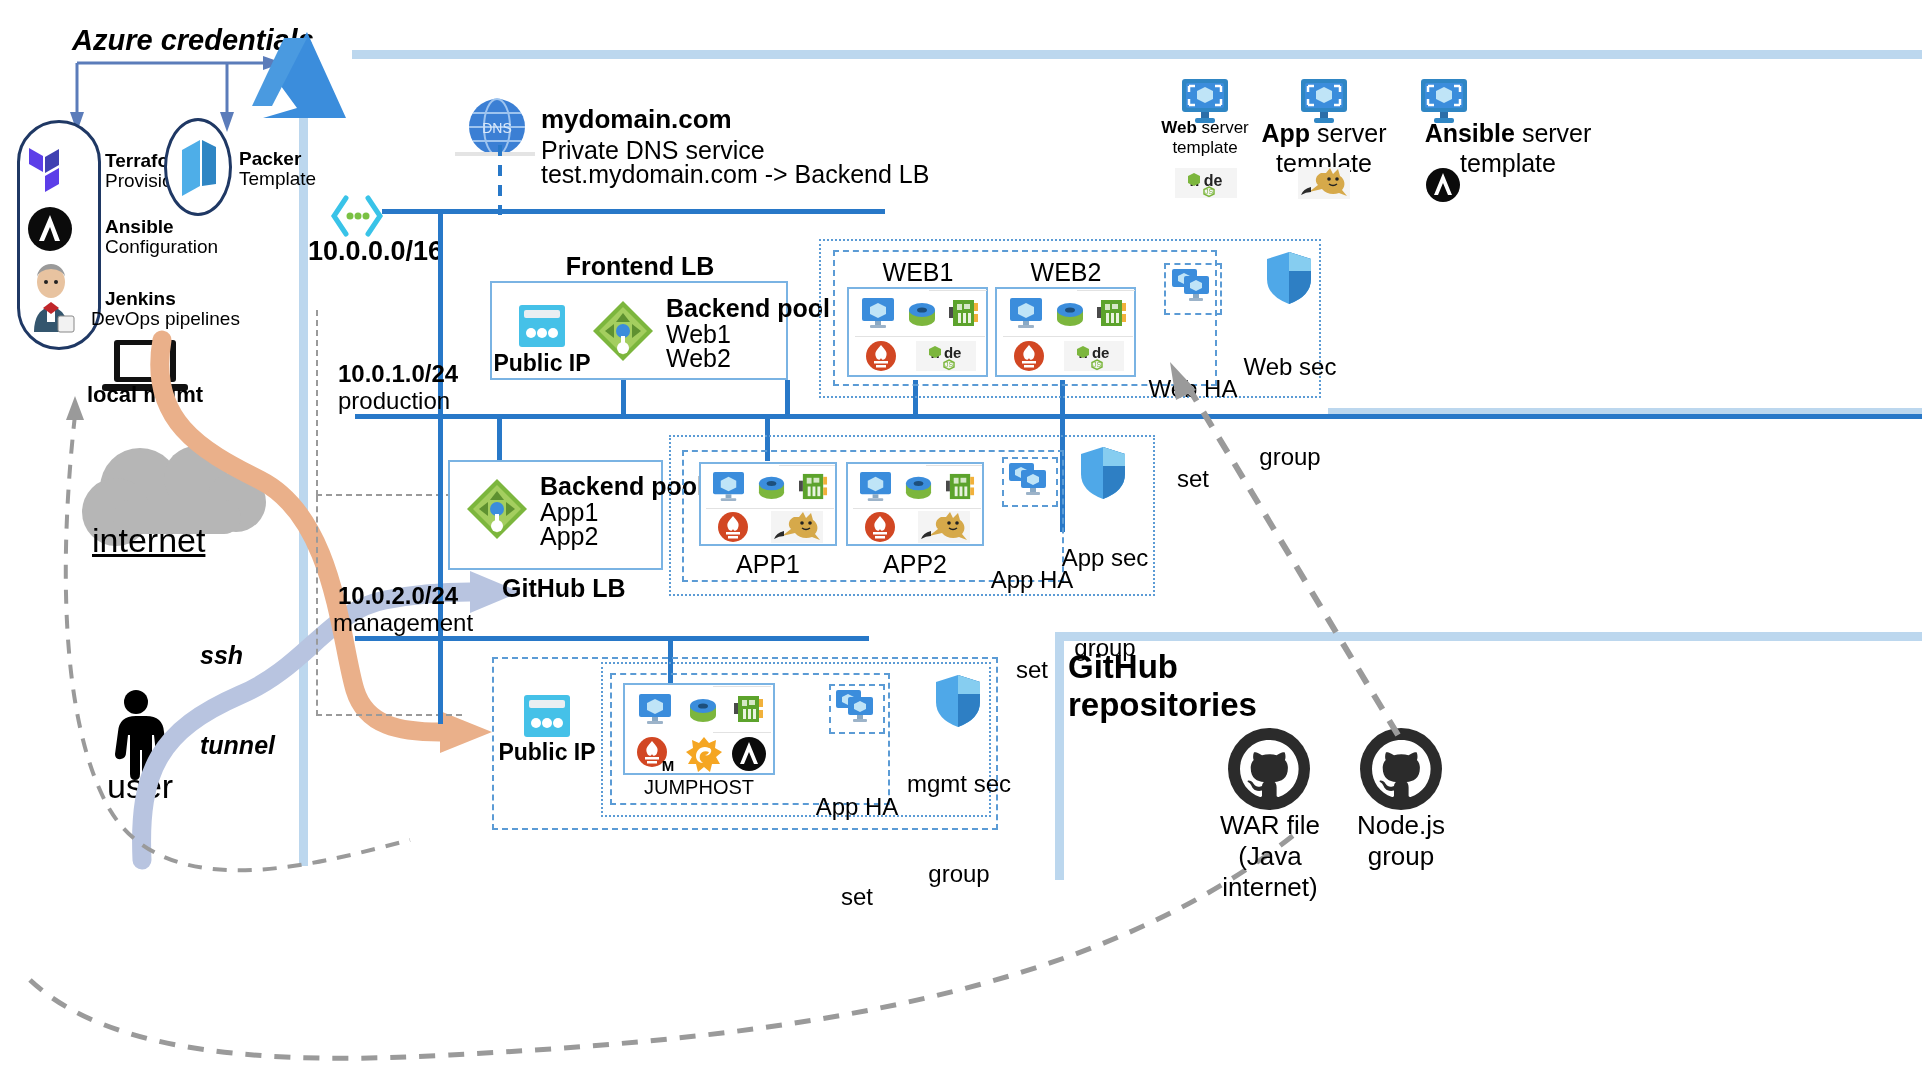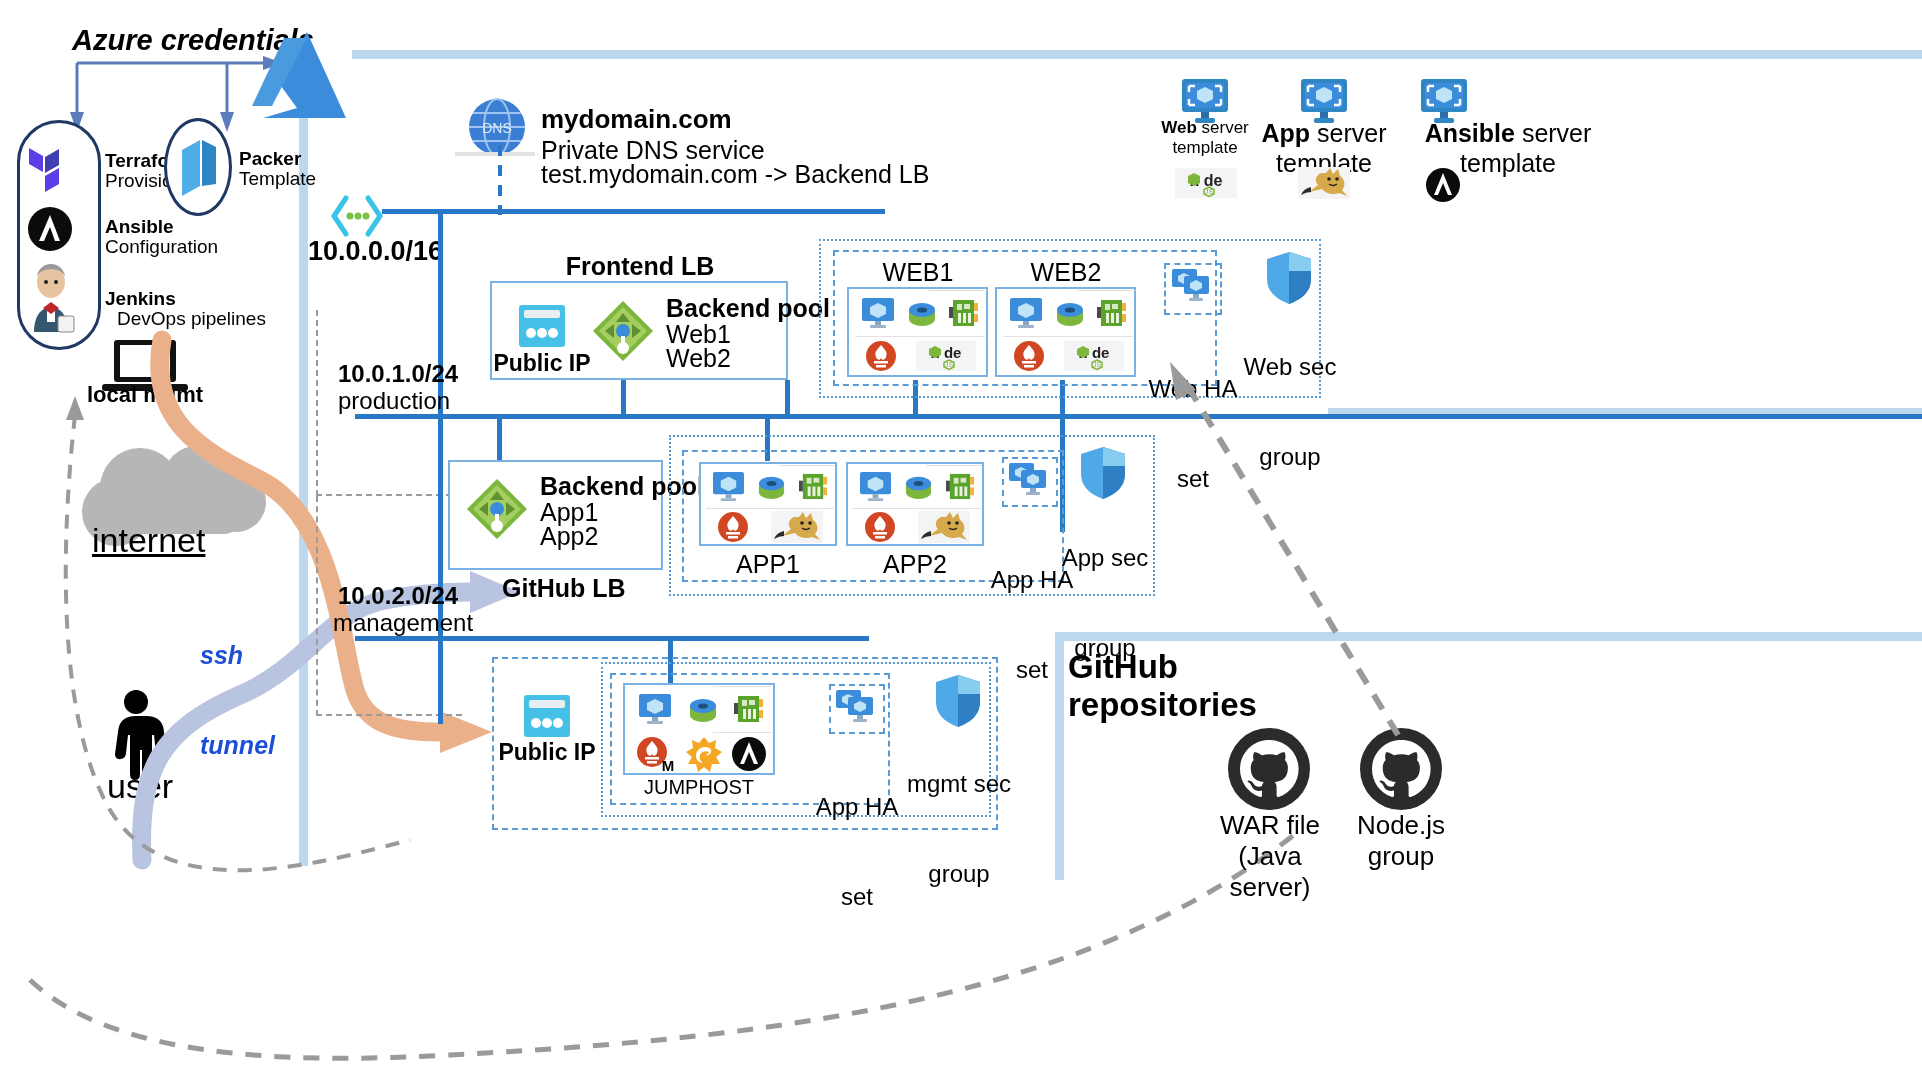--- a/index.html
+++ b/index.html
@@ -89,21 +89,21 @@
     <ellipse cx="25" cy="18" rx="14" ry="16" fill="#e8c3a0"></ellipse>
     <path d="M11,14 a14,14 0 0 1 28,0 a14,9 0 0 0 -28,0" fill="#9a9a9a"></path>
     <path d="M8,68 q0,-22 17,-26 q17,4 17,26 Z" fill="#34566e"></path>
     <rect x="21" y="38" width="8" height="20" fill="#fff"></rect>
     <polygon points="25,38 17,44 25,50 33,44" fill="#c0262a"></polygon>
     <rect x="32" y="52" width="16" height="16" rx="2" fill="#f2f2f2" stroke="#888"></rect>
     <circle cx="20" cy="18" r="2" fill="#222"></circle>
       <circle cx="30" cy="18" r="2" fill="#222"></circle>
   </svg>
   <div class="abs txt b lbl-sm" style="left:105px;top:288px;">Jenkins</div>
-  <div class="abs txt lbl-sm" style="left:117px;top:308px;">DevOps pipelines</div>
+  <div class="abs txt lbl-sm" style="left:91px;top:308px;">DevOps pipelines</div>
 
   <div class="circ" style="left:164px;top:118px;width:68px;height:98px;border-radius:50%;"></div>
   <svg class="abs" style="left:178px;top:138px;width:42px;height:60px;">
     <path d="M4,12 L22,2 L22,48 L4,58 Z" fill="#4eaee8"></path>
     <path d="M24,2 L38,9 L38,46 L24,48 Z" fill="#2f86c4"></path>
   </svg>
   <div class="abs txt b lbl-sm" style="left:239px;top:148px;">Packer</div>
   <div class="abs txt lbl-sm" style="left:239px;top:168px;">Template</div>
 
   <svg class="abs" style="left:100px;top:340px;width:90px;height:54px;">
@@ -132,21 +132,21 @@
 
   <svg class="abs" style="left:120px;top:300px;width:420px;height:560px;">
     <path d="M22,560 C18,470 40,430 120,395 C185,368 210,310 265,300 C300,293 330,292 350,292" stroke="#b8c4e0" stroke-width="19" fill="none" stroke-linecap="round"></path>
     <polygon points="400,292 350,271 350,313" fill="#b8c4e0"></polygon>
   </svg>
 
   <svg class="abs" style="left:140px;top:340px;width:430px;height:420px;">
     <path d="M22,0 C8,80 60,110 120,140 C195,178 200,300 215,350 C226,386 260,392 300,392" stroke="#eab08a" stroke-width="19" fill="none" stroke-linecap="round"></path>
     <polygon points="352,392 300,371 300,413" fill="#eab08a"></polygon>
   </svg>
-  <div class="abs txt lbl-lg" style="left:200px;top:580px;color:#1d4ed8;font-style:italic;font-weight:bold;line-height:1.2;">
+  <div class="abs txt lbl-lg" style="left:200px;top:580px;color:#000000;font-style:italic;font-weight:bold;line-height:1.2;">
     <div>ssh</div>
     <div>tunnel</div>
   </div>
 
   <svg class="abs" style="left:0px;top:390px;width:1000px;height:694px;">
     <path d="M75,25 C60,160 58,330 110,420 C170,520 330,470 410,450" stroke="#9a9a9a" stroke-width="4" stroke-dasharray="14,11" fill="none"></path>
     <polygon points="75,6 66,30 84,30" fill="#9a9a9a"></polygon>
   </svg>
   <svg class="abs" style="left:30px;top:820px;width:1270px;height:250px;">
     <path d="M0,160 C80,235 240,245 420,235 C700,220 1050,190 1270,10" stroke="#9a9a9a" stroke-width="5" stroke-dasharray="16,13" fill="none"></path>
@@ -625,21 +625,21 @@
     <div>GitHub</div>
     <div>repositories</div>
   </div>
 
   <svg class="abs" style="left:1228px;top:728px;width:82px;height:82px;">
     <circle cx="41" cy="41" r="41" fill="#2b2b2b"></circle>
     <path d="M41,12 c-16,0 -29,13 -29,29 c0,13 8,24 20,28 c1.5,0.3 2,-0.6 2,-1.4 l0,-5 c-8,1.7 -10,-3.9 -10,-3.9 c-1.3,-3.4 -3.3,-4.3 -3.3,-4.3 c-2.7,-1.8 0.2,-1.8 0.2,-1.8 c3,0.2 4.5,3 4.5,3 c2.6,4.5 6.9,3.2 8.6,2.4 c0.3,-1.9 1,-3.2 1.9,-3.9 c-6.4,-0.7 -13.2,-3.2 -13.2,-14.3 c0,-3.2 1.1,-5.8 3,-7.8 c-0.3,-0.7 -1.3,-3.7 0.3,-7.7 c0,0 2.5,-0.8 8,3 c2.3,-0.6 4.8,-1 7.3,-1 c2.5,0 5,0.3 7.3,1 c5.5,-3.8 8,-3 8,-3 c1.6,4 0.6,7 0.3,7.7 c1.9,2 3,4.6 3,7.8 c0,11.1 -6.8,13.6 -13.3,14.3 c1.1,0.9 2,2.7 2,5.4 l0,8 c0,0.8 0.5,1.7 2,1.4 c12,-4 20,-15 20,-28 c0,-16 -13,-29 -29,-29 Z" fill="#fff"></path>
   </svg>
   <div class="abs ctr" style="left:1190px;top:810px;width:160px;font-size:26px;line-height:1.2;">
     <div>WAR file (Java</div>
-    <div>server)</div>
+    <div>internet)</div>
   </div>
 
   <svg class="abs" style="left:1360px;top:728px;width:82px;height:82px;">
     <circle cx="41" cy="41" r="41" fill="#2b2b2b"></circle>
     <path d="M41,12 c-16,0 -29,13 -29,29 c0,13 8,24 20,28 c1.5,0.3 2,-0.6 2,-1.4 l0,-5 c-8,1.7 -10,-3.9 -10,-3.9 c-1.3,-3.4 -3.3,-4.3 -3.3,-4.3 c-2.7,-1.8 0.2,-1.8 0.2,-1.8 c3,0.2 4.5,3 4.5,3 c2.6,4.5 6.9,3.2 8.6,2.4 c0.3,-1.9 1,-3.2 1.9,-3.9 c-6.4,-0.7 -13.2,-3.2 -13.2,-14.3 c0,-3.2 1.1,-5.8 3,-7.8 c-0.3,-0.7 -1.3,-3.7 0.3,-7.7 c0,0 2.5,-0.8 8,3 c2.3,-0.6 4.8,-1 7.3,-1 c2.5,0 5,0.3 7.3,1 c5.5,-3.8 8,-3 8,-3 c1.6,4 0.6,7 0.3,7.7 c1.9,2 3,4.6 3,7.8 c0,11.1 -6.8,13.6 -13.3,14.3 c1.1,0.9 2,2.7 2,5.4 l0,8 c0,0.8 0.5,1.7 2,1.4 c12,-4 20,-15 20,-28 c0,-16 -13,-29 -29,-29 Z" fill="#fff"></path>
   </svg>
   <div class="abs ctr" style="left:1334px;top:810px;width:134px;font-size:26px;line-height:1.2;">
     <div>Node.js</div>
     <div>group</div>
   </div>

